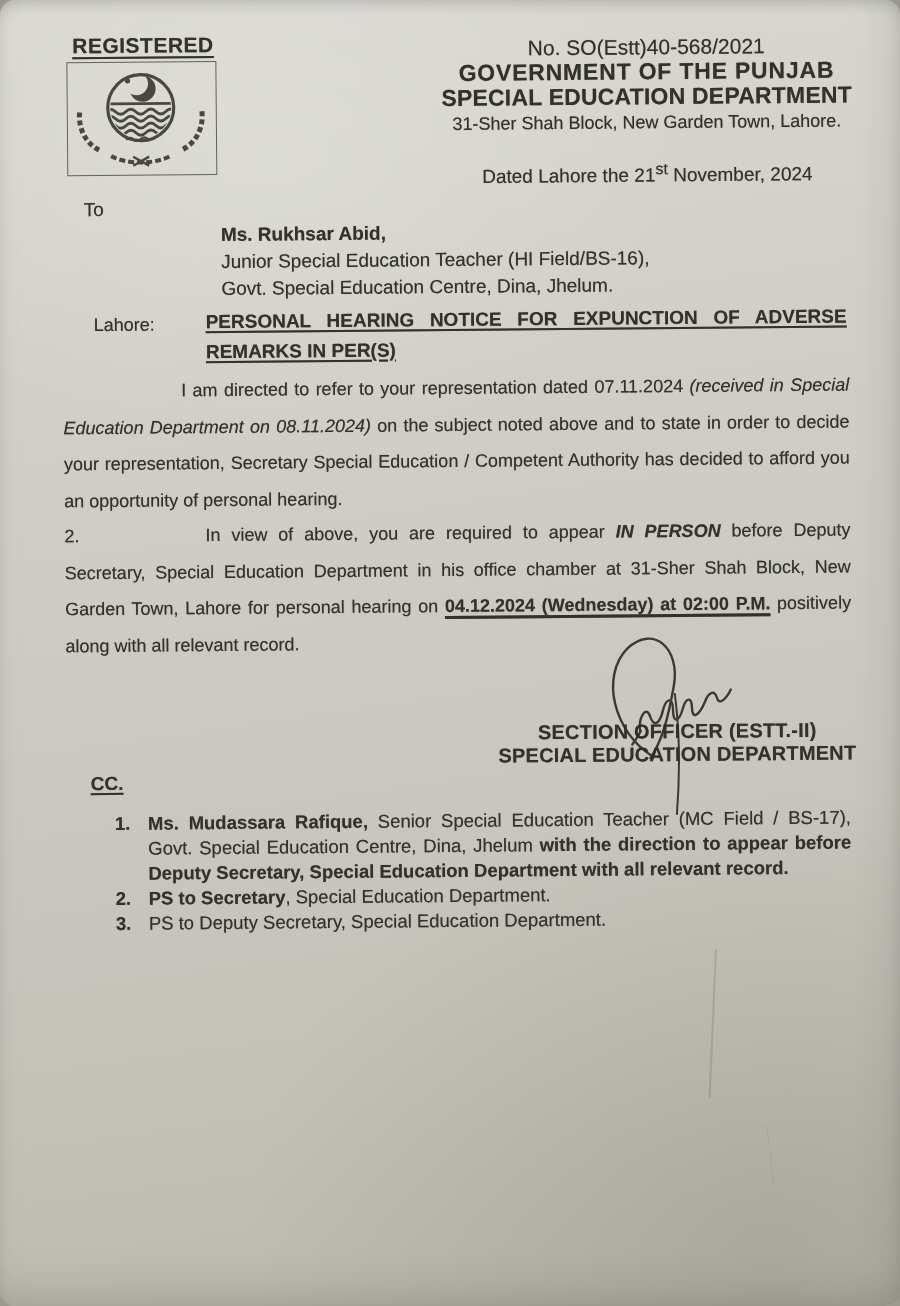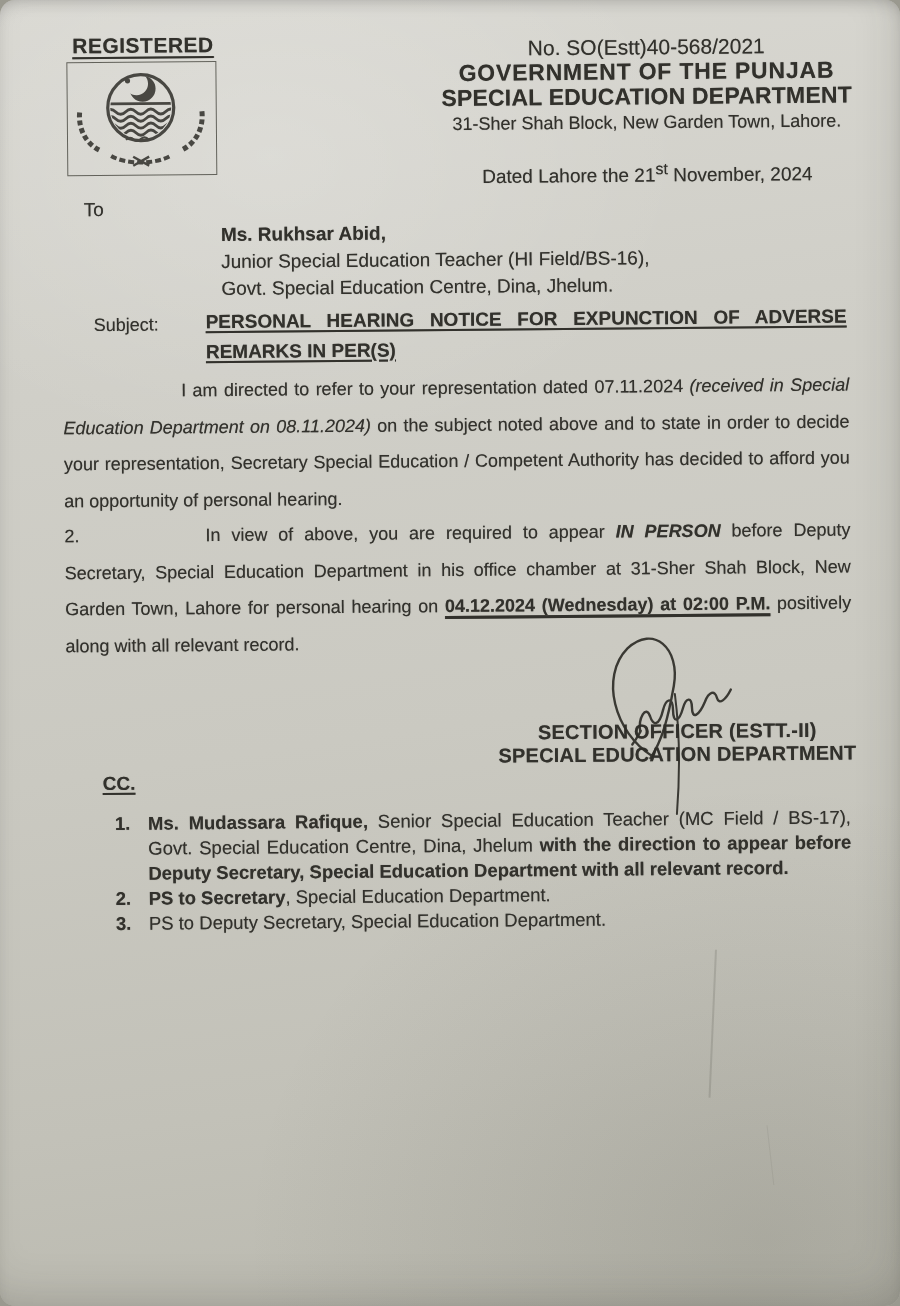--- a/index.html
+++ b/index.html
@@ -51,21 +51,21 @@
 
   .para{position:absolute;left:64px;width:786px;font-size:18px;line-height:36.5px;text-align:justify;}
   .para1{top:370px;text-indent:118px;}
   .para2{top:515px;}
   .para-num{display:inline-block;width:141px;}
   .u2{text-decoration:underline;text-decoration-thickness:2.5px;text-underline-offset:4px;}
 
   .sign-block{position:absolute;left:494px;top:722px;width:362px;text-align:center;font-size:20px;font-weight:700;line-height:23px;letter-spacing:0.2px;}
   .signature-ink{position:absolute;left:578px;top:634px;z-index:5;pointer-events:none;}
 
-  .cc-label{position:absolute;left:100px;top:770px;font-size:19px;font-weight:700;}
+  .cc-label{position:absolute;left:88px;top:770px;font-size:19px;font-weight:700;}
   .cc-list{position:absolute;left:112px;top:808px;width:736px;font-size:18.5px;line-height:25px;}
   .cc-item{display:flex;}
   .cc-num{width:33px;flex:0 0 33px;font-weight:700;}
   .cc-text{flex:1;text-align:justify;}
 
   .scratch{position:absolute;background:rgba(92,90,80,0.22);pointer-events:none;}
   .scratch1{left:707px;top:952px;width:2px;height:148px;transform:rotate(3deg);}
   .scratch2{left:764px;top:1128px;width:1px;height:60px;transform:rotate(-6deg);opacity:.5;}
 </style>
 </head>
@@ -118,21 +118,21 @@
     </div>
 
     <div class="to-label txt">To</div>
 
     <div class="recipient txt">
       <div class="bold">Ms. Rukhsar Abid,</div>
       <div>Junior Special Education Teacher (HI Field/BS-16),</div>
       <div>Govt. Special Education Centre, Dina, Jhelum.</div>
     </div>
 
-    <div class="subject-label txt">Subject:</div>
+    <div class="subject-label txt">Lahore:</div>
     <div class="subject-block txt">
       <div class="subj-line1"><span class="u">PERSONAL HEARING NOTICE FOR EXPUNCTION OF ADVERSE</span></div>
       <div class="subj-line2"><span class="u">REMARKS IN PER(S)</span></div>
     </div>
 
     <div class="para para1 txt"><span>I am directed to refer to your representation dated 07.11.2024 </span><span class="italic">(received in Special Education Department on 08.11.2024)</span><span> on the subject noted above and to state in order to decide your representation, Secretary Special Education / Competent Authority has decided to afford you an opportunity of personal hearing.</span></div>
 
     <div class="para para2 txt"><span class="para-num">2.</span><span>In view of above, you are required to appear </span><span class="bold italic">IN PERSON</span><span> before Deputy Secretary, Special Education Department in his office chamber at 31-Sher Shah Block, New Garden Town, Lahore for personal hearing on </span><span class="bold u2">04.12.2024 (Wednesday) at 02:00 P.M.</span><span> positively along with all relevant record.</span></div>
 
     <div class="sign-block txt">

